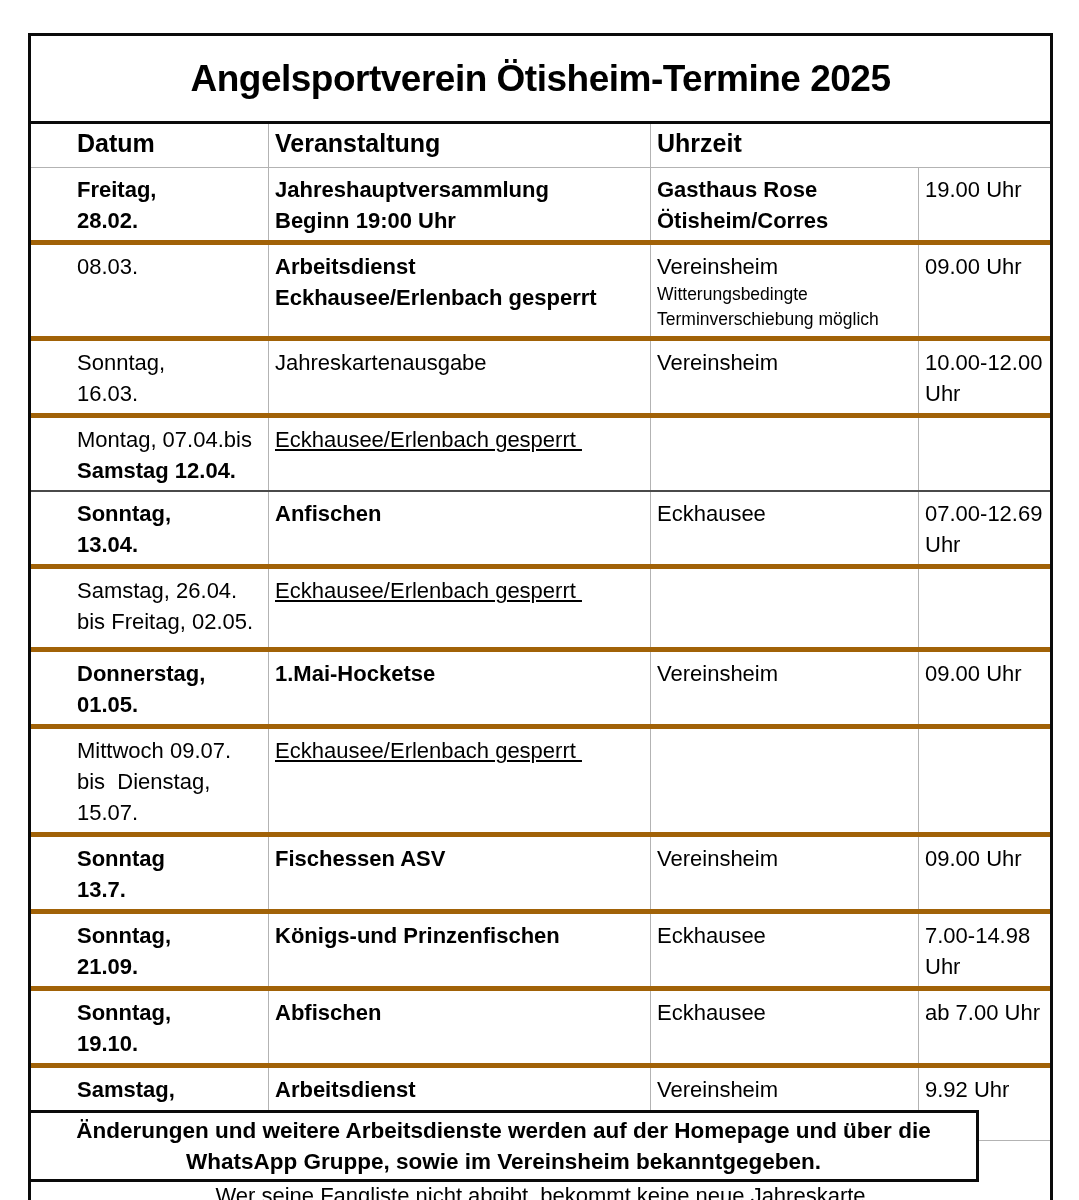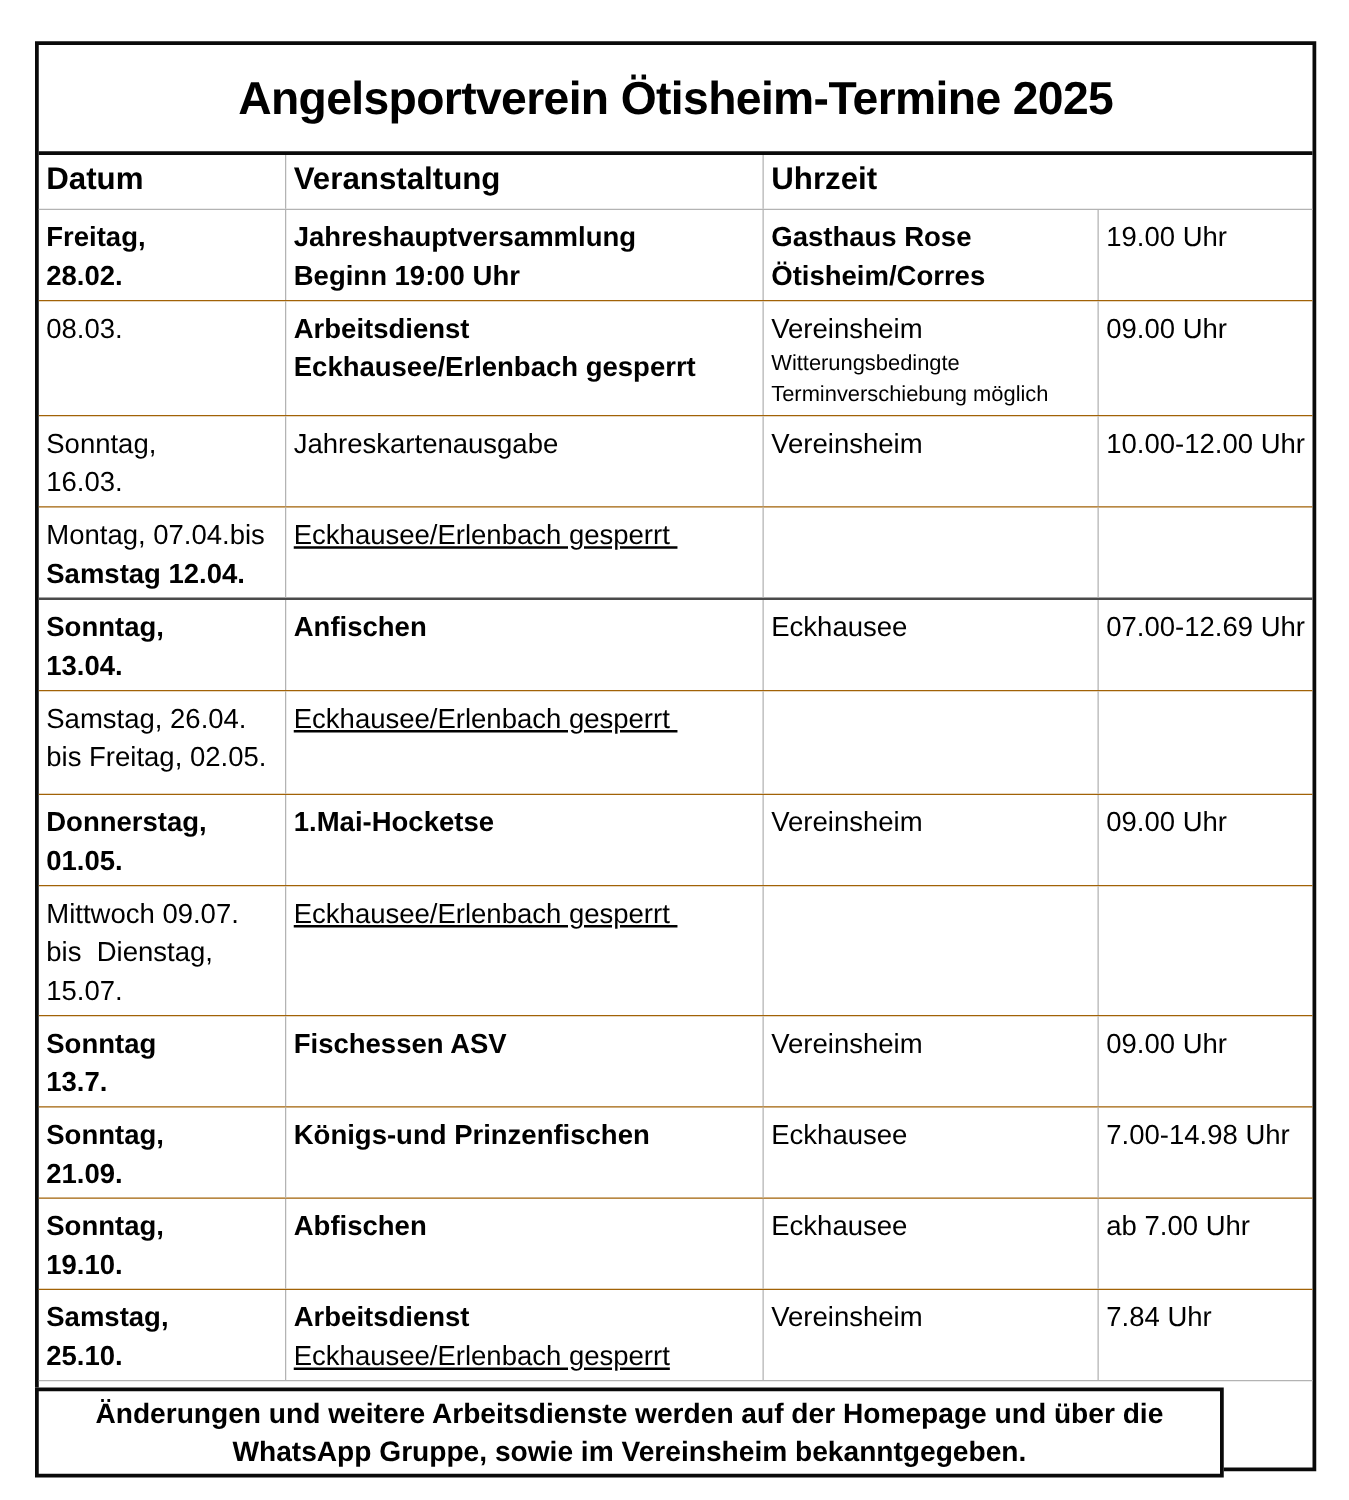--- a/index.html
+++ b/index.html
@@ -11,26 +11,26 @@
   .doc {
     position:absolute; left:28px; top:33px; width:1025px;
     border:3px solid #0a0a0a; background:#fff;
   }
   .title-box {
     height:88px; border-bottom:3px solid #0a0a0a;
     display:flex; align-items:center; justify-content:center;
   }
   .title-box h1 { font-size:37px; font-weight:bold; letter-spacing:-0.5px; }
 
-  .thead, .trow { display:grid; grid-template-columns:197px 382px 268px 1fr; }
+  .thead, .trow { display:grid; grid-template-columns:197px 382px 268px 1fr;padding-left:40px; }
   .thead { height:44px; border-bottom:1px solid #b3b3b3; }
   .thead .cell { font-weight:bold; font-size:25px; padding:5px 6px 0 6px; }
   .cell { padding:6px 6px 4px 6px; overflow:hidden; }
   .cell + .cell { border-left:1px solid #b3b3b3; }
-  .trow + .trow { border-top:1px solid #a16207; }
+  .trow + .trow { border-top:5px solid #a16207; }
   .trow.strong-top { border-top:2px solid #4a4a4a; }
 
   .line { font-size:22px; line-height:31px; white-space:pre-wrap; }
   .line.b { font-weight:bold; }
   .line.i { }
   .line.u { text-decoration:underline; }
   .line.s { font-size:17.5px; line-height:25px; }
 
   .fangliste {
     border-top:1px solid #b3b3b3; min-height:70px; text-align:center;
@@ -229,21 +229,21 @@
             <div class="line b">25.10.</div>
           </div>
           <div class="cell">
             <div class="line b">Arbeitsdienst</div>
             <div class="line i u">Eckhausee/Erlenbach gesperrt</div>
           </div>
           <div class="cell">
             <div class="line">Vereinsheim</div>
           </div>
           <div class="cell">
-            <div class="line">7.84 Uhr</div>
+            <div class="line">9.92 Uhr</div>
           </div>
         </div>
       </div>
 
     <div class="fangliste">
       <div class="f1">Abgabe der Fanglisten an der Jahres Hauptversammlung 2026</div>
       <div class="f2">Wer seine Fangliste nicht abgibt, bekommt keine neue Jahreskarte</div>
     </div>
 
   </div>

